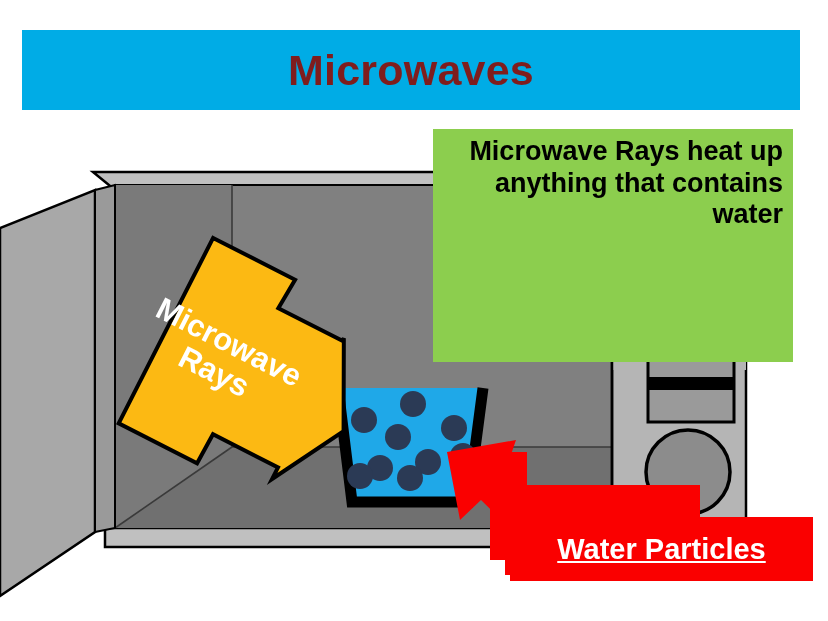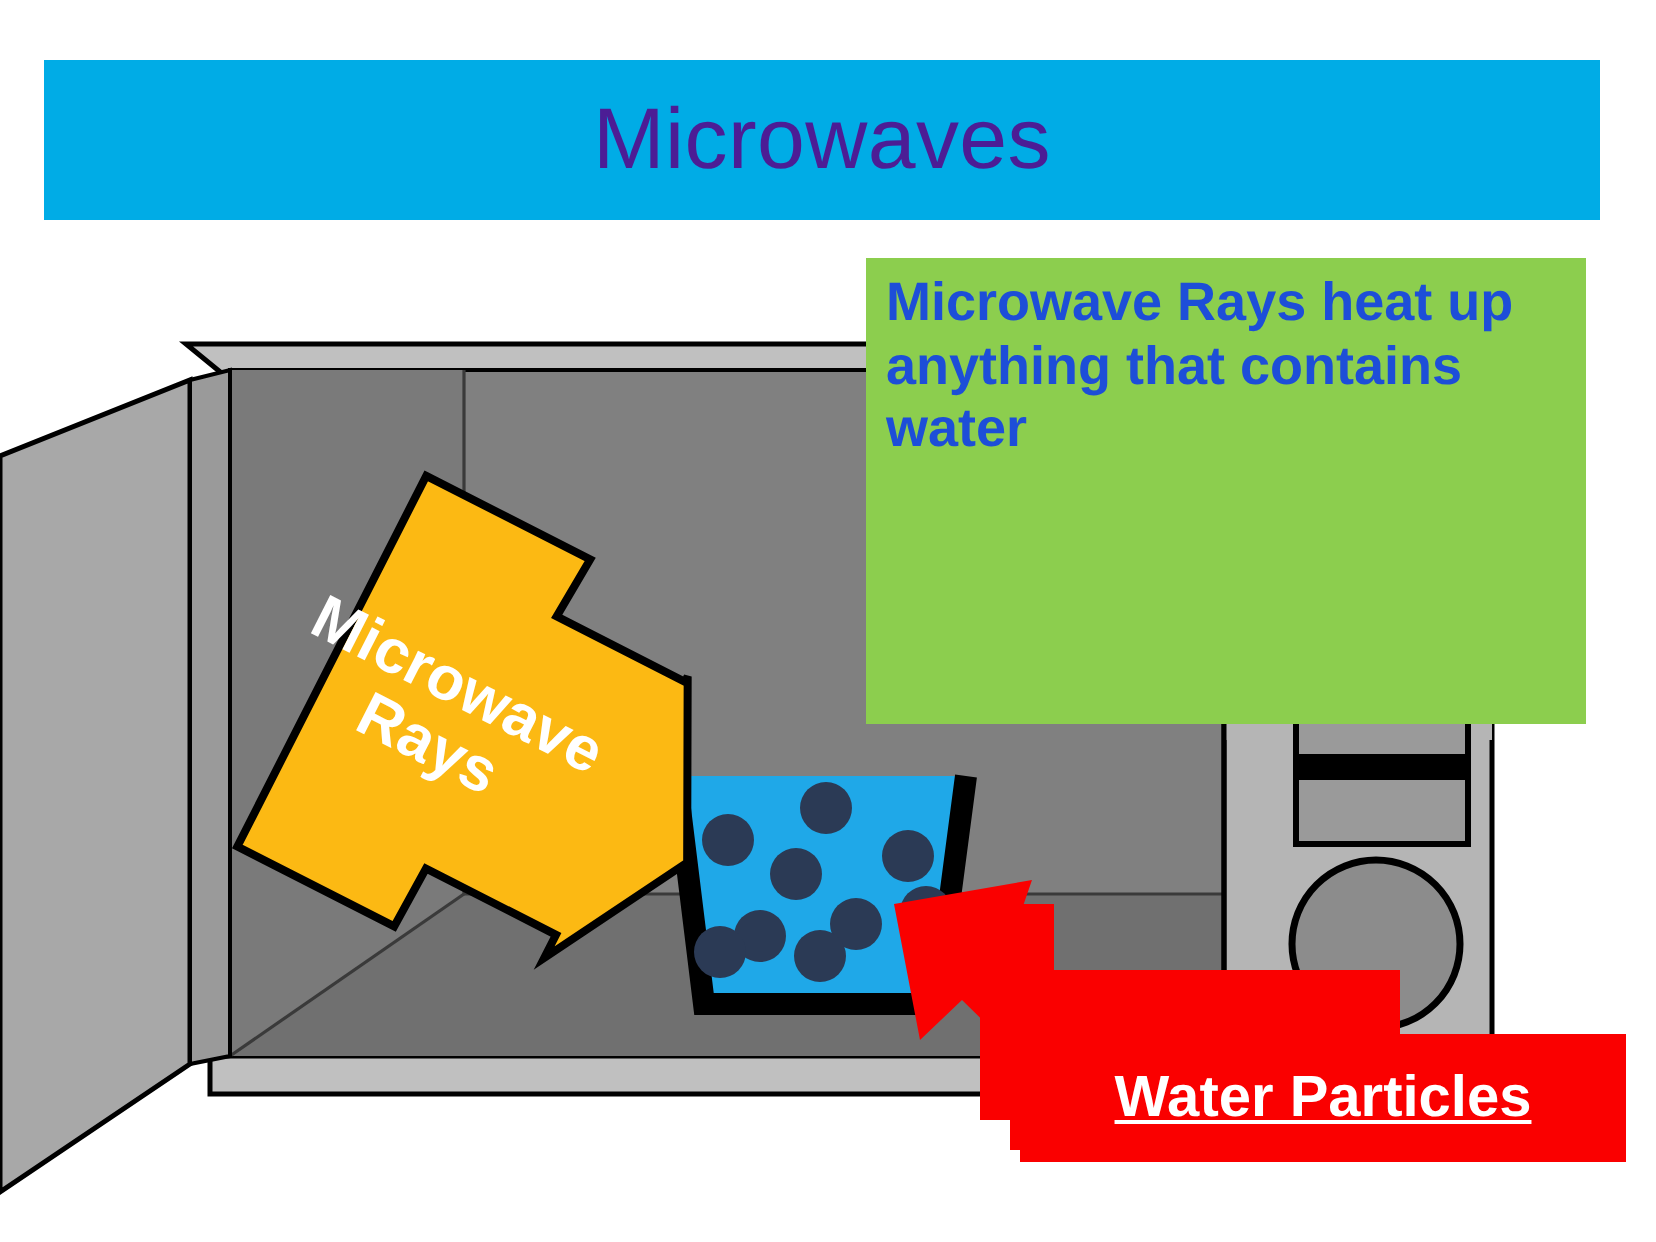--- a/index.html
+++ b/index.html
@@ -33,45 +33,45 @@
     position: absolute;
     left: 22px; top: 30px;
     width: 778px; height: 80px;
     background: #00ace6;
     display: flex;
     align-items: center;
     justify-content: center;
     box-sizing: border-box;
   }
   #title-text {
-    color: #4c1d95;
+    color: #7f1d1d;
     font-size: 43px;
-    font-weight: normal;
+    font-weight: bold;
     letter-spacing: 0.2px;
     line-height: 1;
     white-space: nowrap;
   }
 
   
   #info-box {
     position: absolute;
     left: 433px; top: 129px;
     width: 360px; height: 233px;
     background: #8cce4e;
     box-sizing: border-box;
     padding: 7px 10px 0 10px;
     display: flex;
     flex-direction: column;
     align-items: center;
   }
   .info-para {
-    color: #1d4ed8;
+    color: #000000;
     font-size: 27px;
     font-weight: bold;
-    text-align: left;
+    text-align: right;
     line-height: 1.17;
     width: 100%;
   }
   #info-gap { height: 28px; }
 
   
   #red-label {
     position: absolute;
     left: 510px; top: 517px;
     width: 303px; height: 64px;

